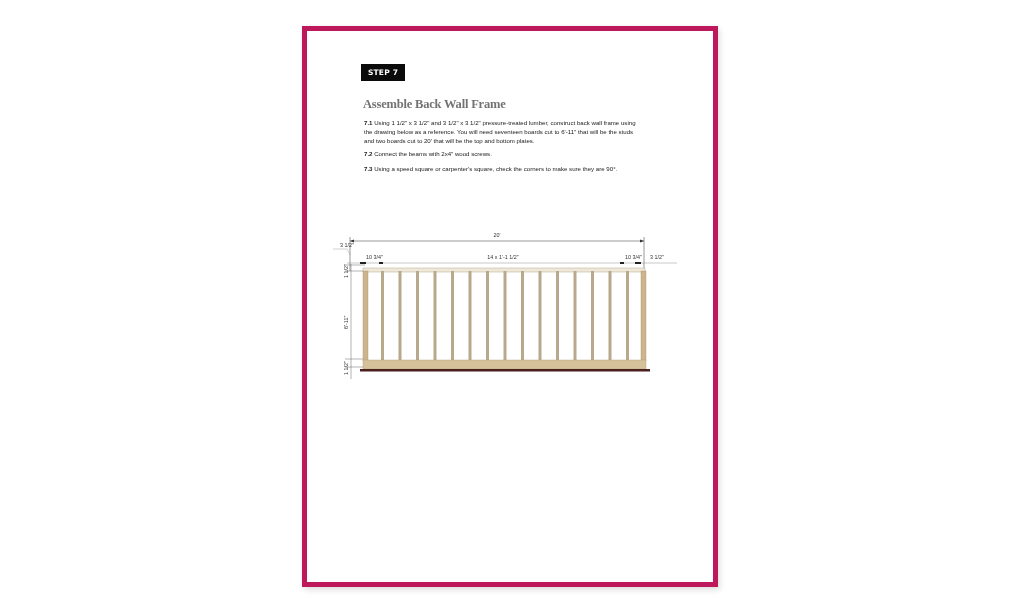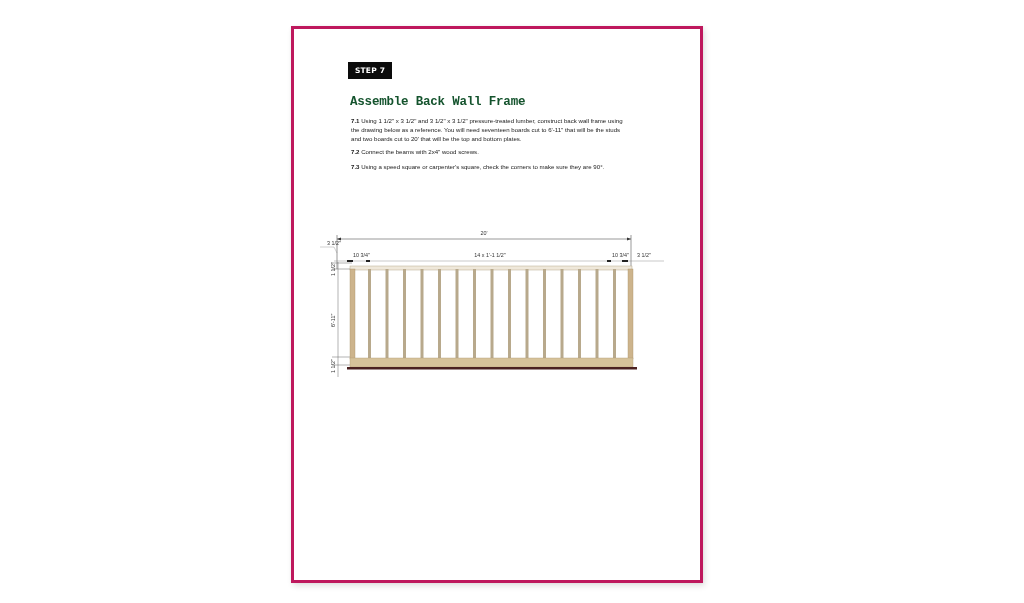--- a/index.html
+++ b/index.html
@@ -12,26 +12,26 @@
       font-family: "Liberation Sans", sans-serif;
     }
     .stage {
       position: relative;
       width: 1024px;
       height: 603px;
       background: #ffffff;
     }
     .page {
       position: absolute;
-      left: 291px;
+      left: 302px;
       top: 26px;
       width: 406px;
       height: 551px;
       background: #ffffff;
-      border: 3px solid #be185d;
+      border: 5px solid #be185d;
       box-shadow: 2px 3px 6px rgba(0,0,0,0.12), 0 0 2px rgba(0,0,0,0.06);
     }
     .step-badge {
       position: absolute;
       left: 54px;
       top: 33px;
       width: 44px;
       height: 17px;
       background: #0b0b0b;
       color: #ffffff;
@@ -39,24 +39,24 @@
       font-weight: bold;
       font-size: 7.5px;
       line-height: 17px;
       text-align: center;
       letter-spacing: 0.2px;
     }
     .title {
       position: absolute;
       left: 56px;
       top: 66px;
-      font-family: Liberation Mono, monospace;
+      font-family: Liberation Serif, serif;
       font-weight: bold;
       font-size: 12.5px;
-      color: #14532d;
+      color: #737373;
       letter-spacing: -0.2px;
       white-space: nowrap;
     }
     .para {
       position: absolute;
       left: 57px;
       width: 275px;
       font-family: "Liberation Sans", sans-serif;
       font-size: 6.1px;
       line-height: 9px;

